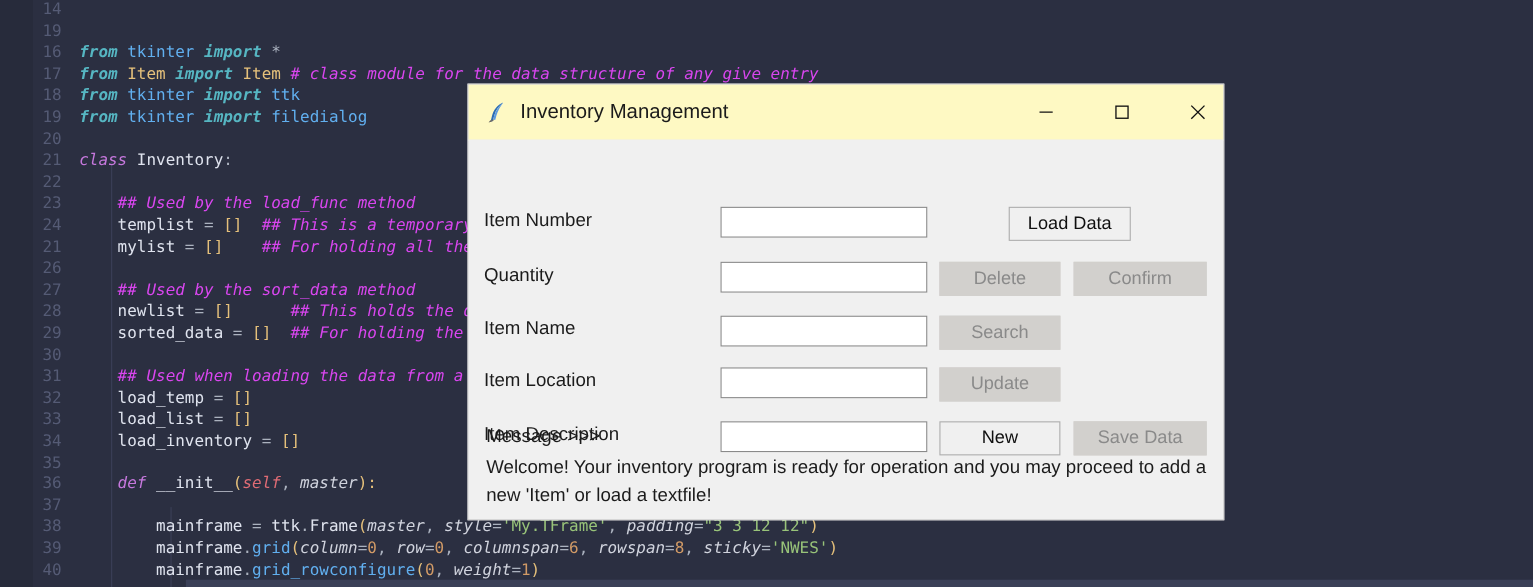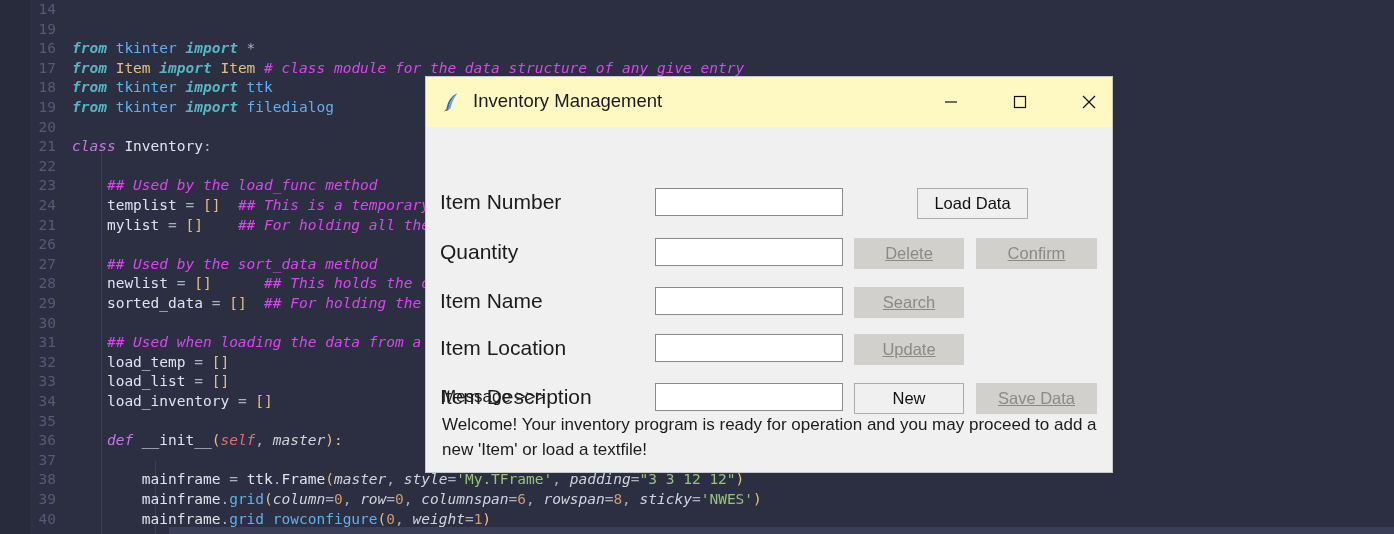--- a/index.html
+++ b/index.html
@@ -46,28 +46,28 @@
   .titlebar{position:relative;height:50px;background:#fef9c3;border-bottom:1px solid #e8e8e8;}
   .tk-icon{position:absolute;left:15px;top:13px;width:24px;height:24px;}
   .win-title{position:absolute;left:47px;top:13px;font-size:18.5px;color:#1b1b1b;
              font-family:"Liberation Sans",sans-serif;}
   .winbtn{position:absolute;top:0;width:46px;height:49px;cursor:default;}
   .winbtn svg{position:absolute;left:50%;top:50%;transform:translate(-50%,-50%);}
   #btn-min{right:138px;} #btn-max{right:69px;} #btn-close{right:0px;}
 
   .form{position:absolute;left:0;top:50px;width:686px;height:345px;background:#f0f0f0;}
 
-  .flabel{position:absolute;font-size:21px;color:#1b1b1b;font-family:"Liberation Sans",sans-serif;}
+  .flabel{position:absolute;font-size:17px;color:#1b1b1b;font-family:"Liberation Sans",sans-serif;}
   .fentry{position:absolute;width:188px;height:28px;background:#ffffff;
           border:1px solid #8a8a8a;box-sizing:border-box;}
 
   .btn{position:absolute;height:31px;box-sizing:border-box;font-size:16.5px;
        font-family:"Liberation Sans",sans-serif;text-align:center;line-height:29px;cursor:default;}
   .btn.on{background:#f0f0f0;border:1px solid #adadad;color:#101010;}
-  .btn.off{background:#d2d0cd;border:1px solid #d2d0cd;color:#8a8a8a;text-decoration:underline;}
+  .btn.off{background:#d2d0cd;border:1px solid #d2d0cd;color:#8a8a8a;}
 
   .msg-head{position:absolute;left:16px;top:260px;font-size:17px;color:#1b1b1b;}
   .msg-body{position:absolute;left:16px;top:285px;width:655px;font-size:17px;color:#1b1b1b;
             line-height:25px;}
 </style>
 </head>
 <body>
 
 <div id="root">
 

